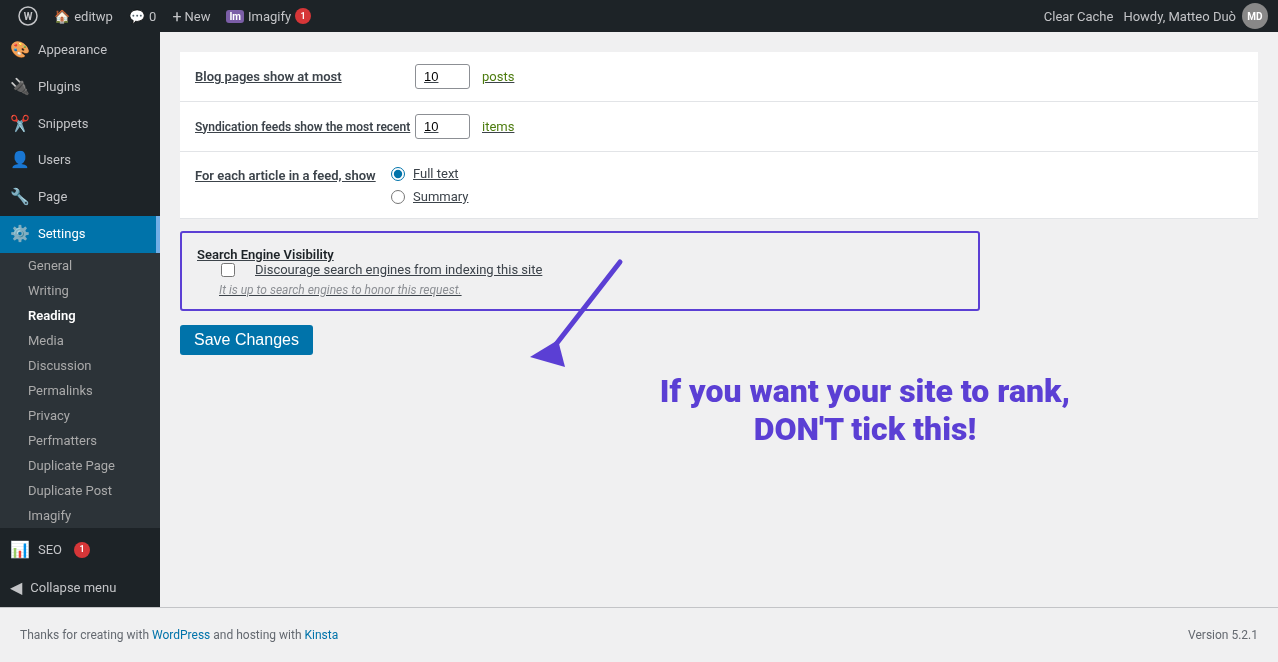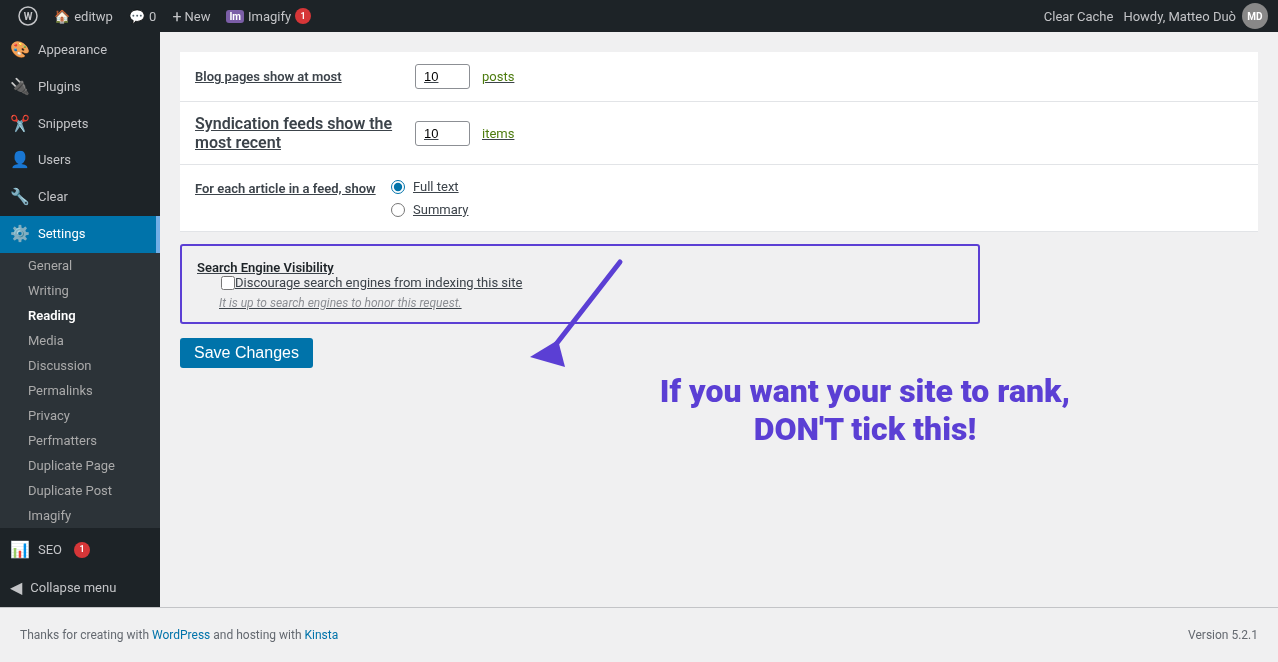--- a/index.html
+++ b/index.html
@@ -138,21 +138,21 @@
     .sev-box {
       border: 2px solid #5b3fd4;
       border-radius: 3px;
       padding: 12px 15px;
       max-width: 800px;
       margin-bottom: 0;
     }
     .sev-row { display: flex; align-items: flex-start; gap: 0; flex-direction: column; }
     .sev-label { font-weight: 600; font-size: 13px; color: #1d2327; width: 220px; flex-shrink: 0; padding-top: 2px; }
     .sev-field { flex: 1; }
-    .sev-checkbox-row { display: flex; align-items: center; gap: 0; padding-left: 24px; }
+    .sev-checkbox-row { display: flex; align-items: center; gap: 20px; padding-left: 24px; }
     .sev-checkbox { width: 14px; height: 14px; cursor: pointer; }
     .sev-help-text { font-style: italic; color: #8c8f94; font-size: 12px; margin-top: 6px; margin-left: 22px; }
 
     
     .save-button {
       background: #0073aa;
       color: #fff;
       border: none;
       padding: 6px 14px;
       font-size: 16px;
@@ -265,21 +265,21 @@
     <div class="sidebar-item">
       <span class="sidebar-icon">✂️</span>
       <span>Snippets</span>
     </div>
     <div class="sidebar-item">
       <span class="sidebar-icon">👤</span>
       <span>Users</span>
     </div>
     <div class="sidebar-item">
       <span class="sidebar-icon">🔧</span>
-      <span>Clear</span>
+      <span>Page</span>
     </div>
     <div class="sidebar-item active">
       <span class="sidebar-icon">⚙️</span>
       <span>Settings</span>
     </div>
     <div class="sub-settings-list">
       <div class="sidebar-sub-item">General</div>
       <div class="sidebar-sub-item">Writing</div>
       <div class="sidebar-sub-item active-sub">Reading</div>
       <div class="sidebar-sub-item">Media</div>
@@ -308,21 +308,21 @@
     <div class="field-row" style="background:#fff; margin-bottom:0;">
       <div class="field-label">Blog pages show at most</div>
       <div class="field-value">
         <input type="text" class="settings-input" value="10" style="">
         <span class="after-text">posts</span>
       </div>
     </div>
 
     
     <div class="field-row" style="background:#fff; margin-bottom:0;">
-      <div class="field-label" style="font-weight:600; font-size:16px; width:220px;">
+      <div class="field-label" style="font-weight:600; font-size:12px; width:220px;">
         <span>Syndication feeds show the most recent</span>
       </div>
       <div class="field-value">
         <input type="text" class="settings-input" value="10" style="">
         <span class="after-text">items</span>
       </div>
     </div>
 
     
     <div class="field-row" style="background:#fff; margin-bottom: 12px; align-items: flex-start; padding-top: 14px; padding-bottom: 14px;">

